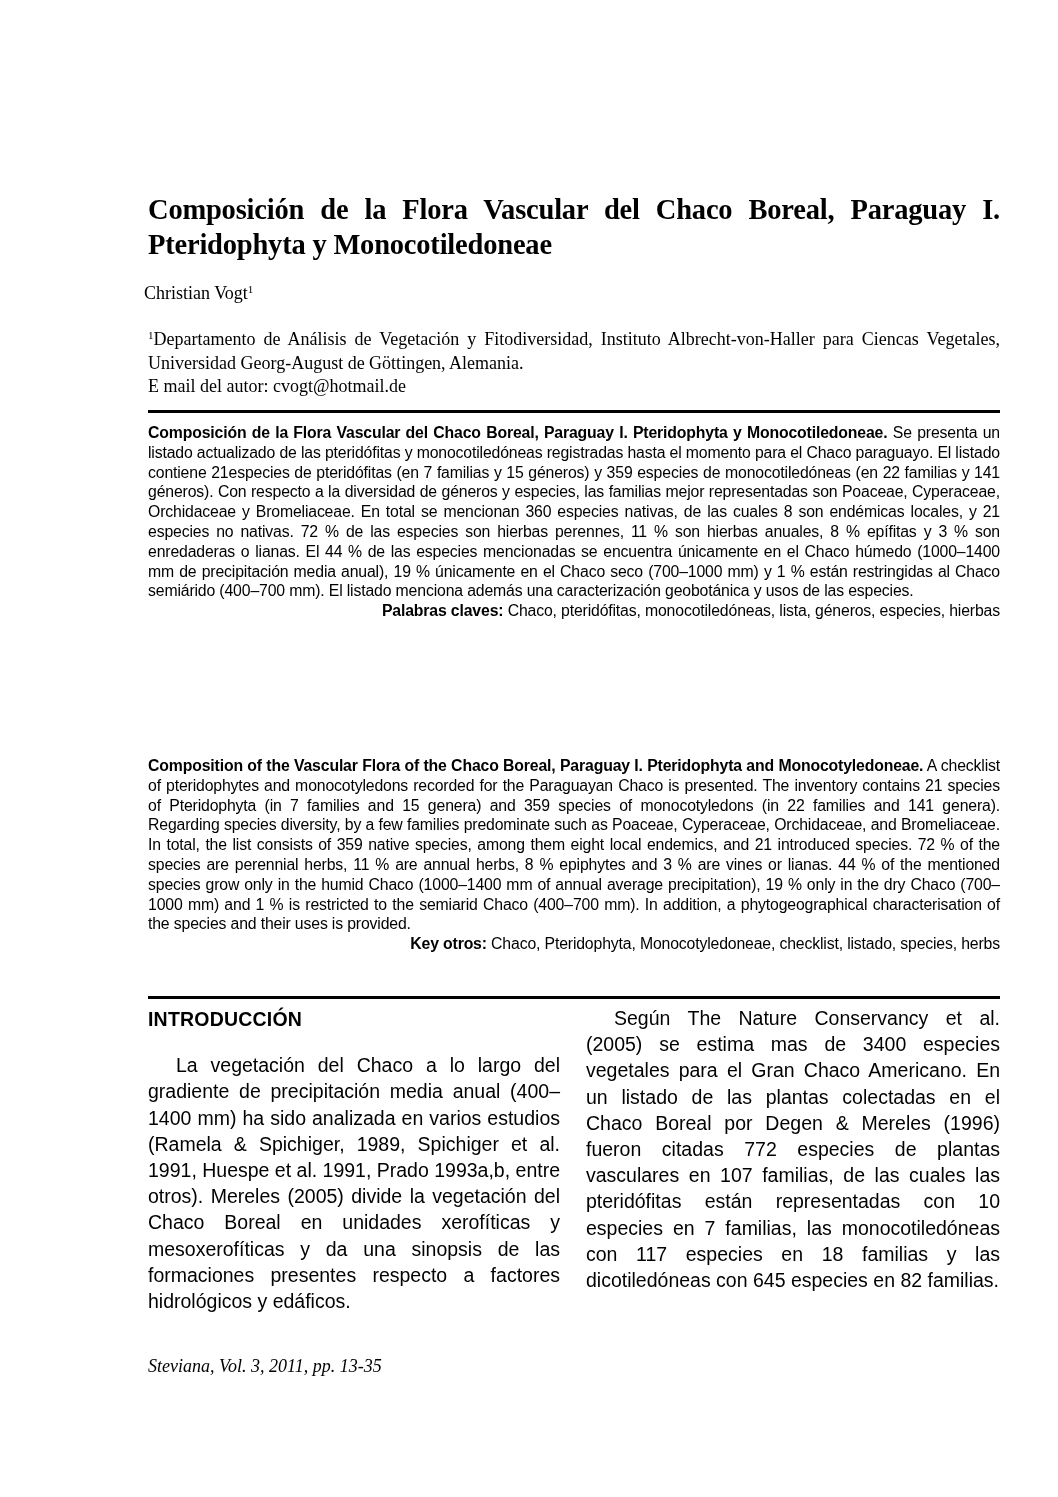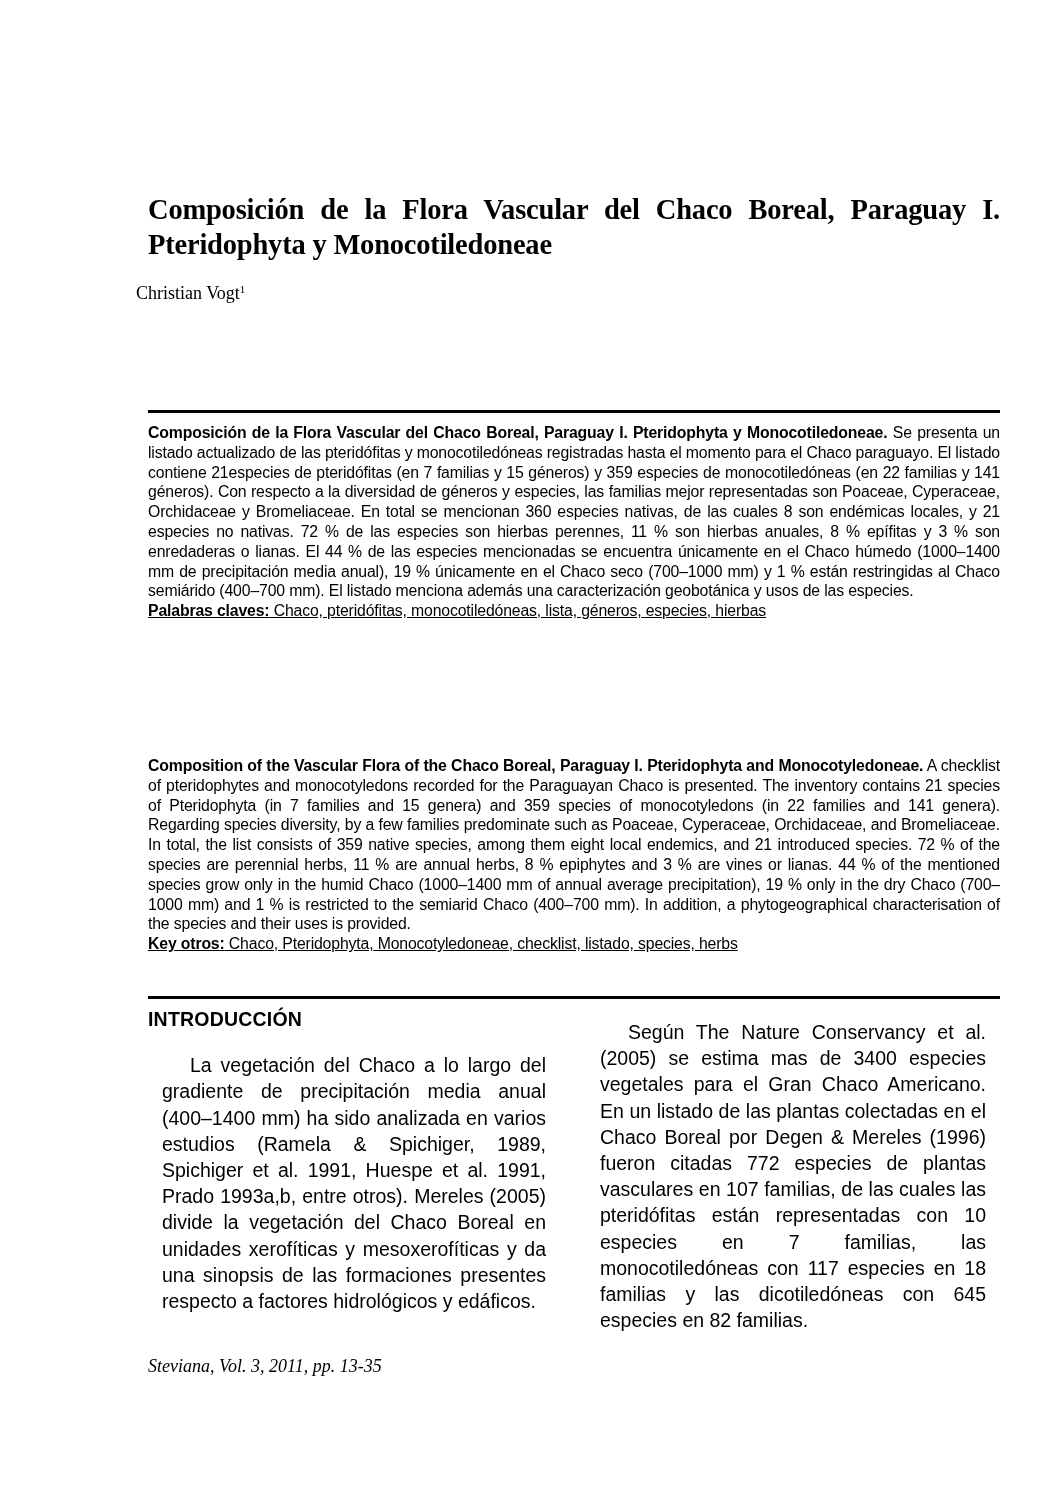--- a/index.html
+++ b/index.html
@@ -1,46 +1,48 @@
 <!DOCTYPE html>
 <html><head>
   <meta charset="utf-8">
   <style>
     html, body { margin: 0; padding: 0; background: #ffffff; }
     body { width: 1058px; height: 1497px; position: relative; overflow: hidden; color: #000; }
     #title { position: absolute; left: 148px; top: 192px; width: 852px; font-family: "Liberation Serif", serif; font-weight: bold; font-size: 28.5px; line-height: 35px; text-align: justify; text-align-last: left; letter-spacing: -0.2px; }
-    #author { position: absolute; left: 136px; top: 283px; font-family: "Liberation Serif", serif; font-size: 18px; }
+    #author { position: absolute; left: 144px; top: 283px; font-family: "Liberation Serif", serif; font-size: 18px; }
     #author sup, #affil sup { font-size: 11px; vertical-align: 6px; line-height: 0; }
     #affil { position: absolute; left: 148px; top: 328px; width: 852px; font-family: "Liberation Serif", serif; font-size: 18px; line-height: 23.5px; text-align: justify; }
     #affil .l { display: block; }
     .rule { position: absolute; left: 148px; width: 852px; background: #000; }
     #rule1 { top: 410px; height: 3px; }
     #rule2 { top: 996px; height: 3px; }
     .abstract { position: absolute; left: 148px; width: 852px; font-family: "Liberation Sans", sans-serif; font-size: 15.8px; line-height: 19.8px; text-align: justify; letter-spacing: -0.15px; }
     #abs-es { top: 423px; }
     #abs-en { top: 756px; }
     .abstract b { font-weight: bold; }
-    .kw { display: block; text-align: left; text-decoration: underline; }
+    .kw { display: block; text-align: right; }
     .col { position: absolute; font-family: Liberation Sans, sans-serif; font-size: 19.5px; line-height: 26.2px; text-align: justify; }
     #col-left { left: 148px; top: 1006px; width: 412px; }
     #col-right { left: 586px; top: 1005px; width: 414px; }
     #intro-heading { font-weight: bold; font-size: 19.5px; margin: 0 0 20px 0; letter-spacing: 0.2px; }
-    .para { text-indent: 28px; margin: 14px; }
+    .para { text-indent: 28px; margin: 0; }
     #footer { position: absolute; left: 148px; top: 1356px; font-family: "Liberation Serif", serif; font-style: italic; font-size: 18px; }
   </style>
 </head>
 <body>
 
 <h1 id="title" style="margin:0;">Composición de la Flora Vascular del Chaco Boreal, Paraguay I. Pteridophyta y Monocotiledoneae</h1>
 
 <div id="author">
   <span>Christian Vogt</span><sup>1</sup>
 </div>
 
 <div id="affil">
+  <span class="l"><sup>1</sup><span>Departamento de Análisis de Vegetación y Fitodiversidad, Instituto Albrecht-von-Haller para Ciencas Vegetales, Universidad Georg-August de Göttingen, Alemania.</span></span>
+  <span class="l">E mail del autor: cvogt@hotmail.de</span>
 </div>
 
 <div id="rule1" class="rule"></div>
 
 <div id="abs-es" class="abstract">
   <span><b>Composición de la Flora Vascular del Chaco Boreal, Paraguay I. Pteridophyta y Monocotiledoneae.</b></span><span> Se presenta un listado actualizado de las pteridófitas y monocotiledóneas registradas hasta el momento para el Chaco paraguayo. El listado contiene 21especies de pteridófitas (en 7 familias y 15 géneros) y 359 especies de monocotiledóneas (en 22 familias y 141 géneros). Con respecto a la diversidad de géneros y especies, las familias mejor representadas son Poaceae, Cyperaceae, Orchidaceae y Bromeliaceae. En total se mencionan 360 especies nativas, de las cuales 8 son endémicas locales, y 21 especies no nativas. 72 % de las especies son hierbas perennes, 11 % son hierbas anuales, 8 % epífitas y 3 % son enredaderas o lianas. El 44 % de las especies mencionadas se encuentra únicamente en el Chaco húmedo (1000–1400 mm de precipitación media anual), 19 % únicamente en el Chaco seco (700–1000 mm) y 1 % están restringidas al Chaco semiárido (400–700 mm). El listado menciona además una caracterización geobotánica y usos de las especies.</span>
   <span class="kw"><b>Palabras claves:</b><span> Chaco, pteridófitas, monocotiledóneas, lista, géneros, especies, hierbas</span></span>
 </div>
 
 <div id="abs-en" class="abstract">

